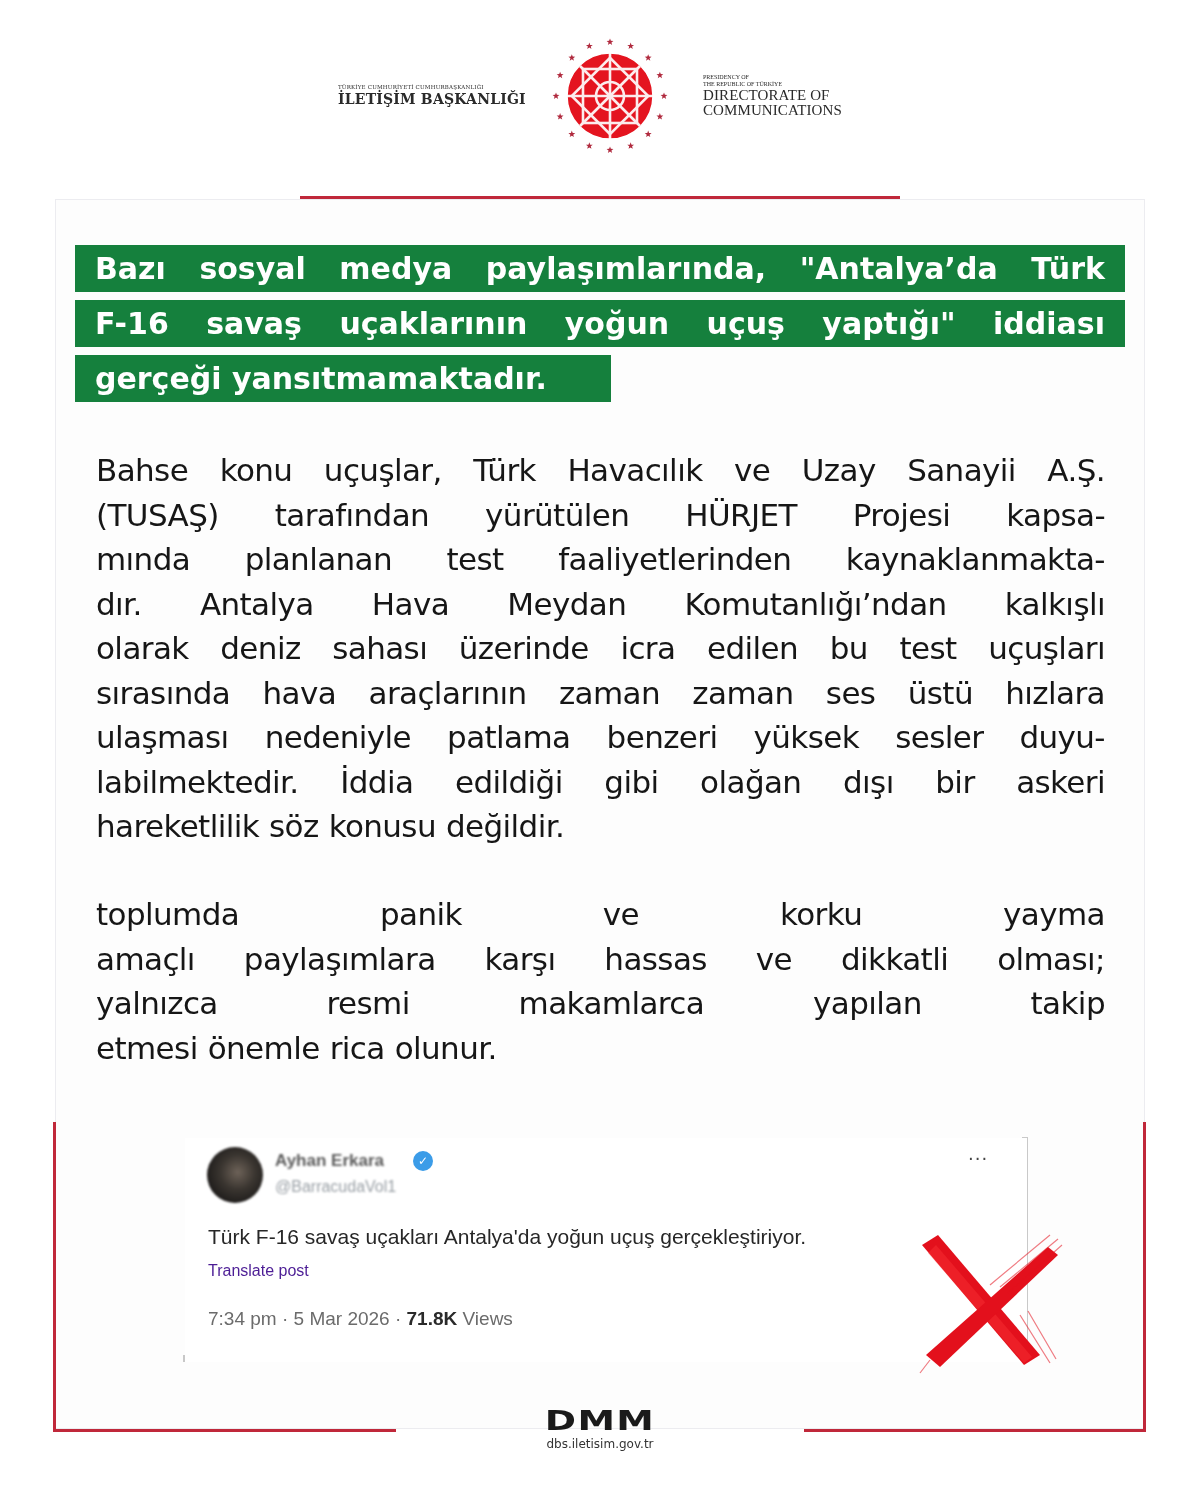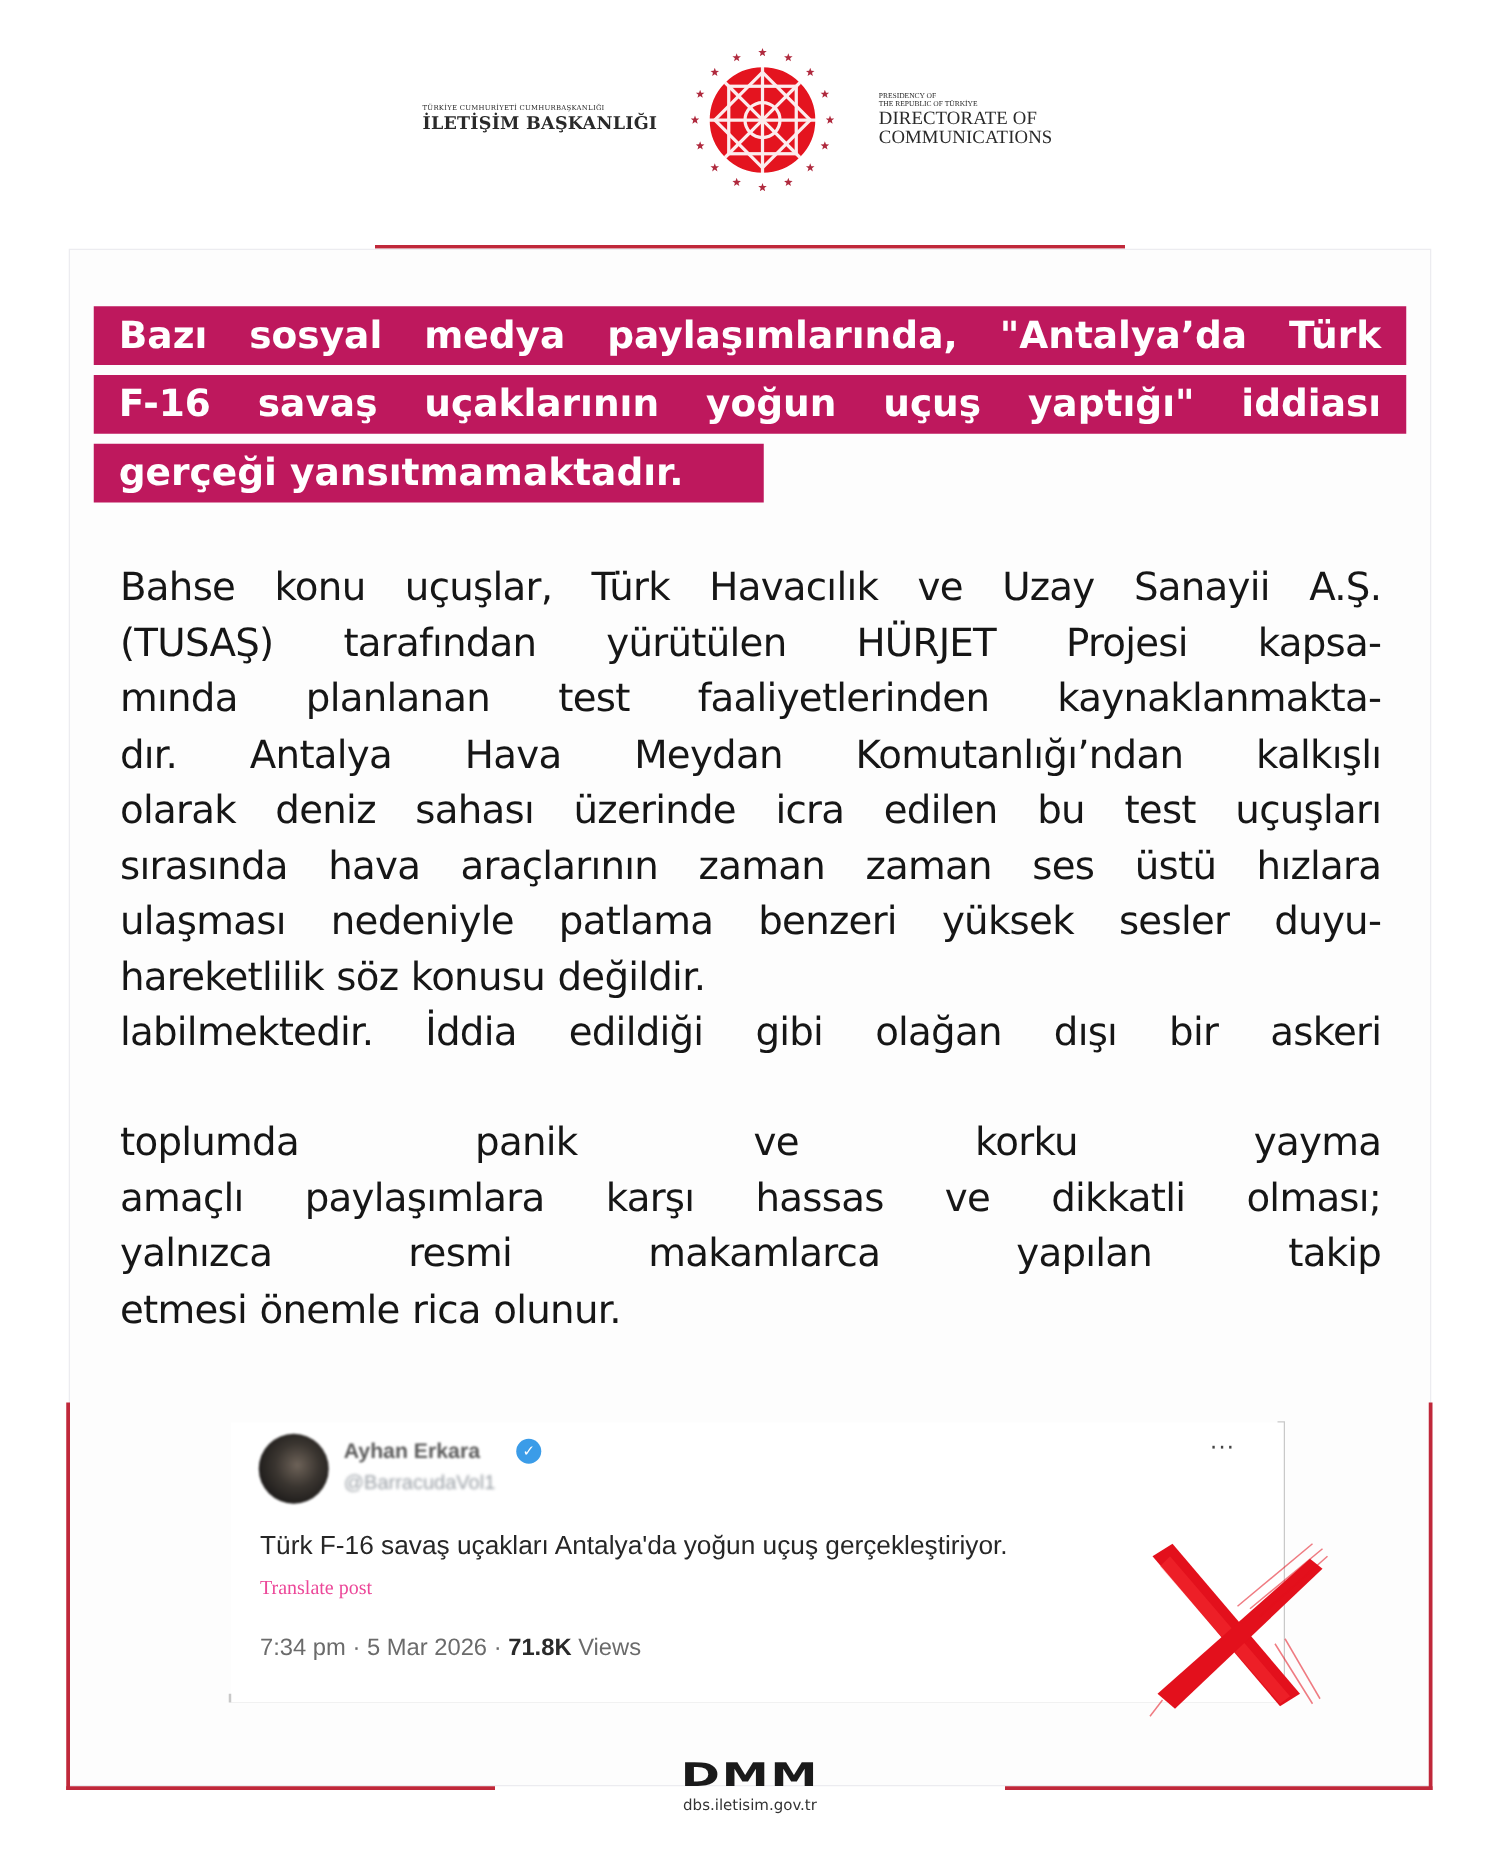--- a/index.html
+++ b/index.html
@@ -15,21 +15,21 @@
   .org-en .small { font-size: 6px; line-height: 7px; white-space: nowrap; }
   .org-en .big { font-size: 15px; line-height: 15px; white-space: nowrap; letter-spacing: 0.1px; }
   .emblem { position: absolute; left: 550px; top: 36px; width: 120px; height: 120px; }
 
   .top-rule { position: absolute; left: 300px; top: 196px; width: 600px; height: 3px; background: #c0283a; }
 
   
   .card { position: absolute; left: 55px; top: 199px; width: 1090px; height: 1230px; border: 1px solid #ececf0; background: #fdfdfd; }
 
   .headline { position: absolute; left: 75px; top: 245px; width: 1052px; }
-  .hl-line { position: absolute; left: 0; height: 47px; background: #be185d; color: #ffffff; font-family: "DejaVu Sans", sans-serif; font-weight: bold; font-size: 30px; line-height: 47px; padding: 0 20px; white-space: nowrap; }
+  .hl-line { position: absolute; left: 0; height: 47px; background: #15803d; color: #ffffff; font-family: "DejaVu Sans", sans-serif; font-weight: bold; font-size: 30px; line-height: 47px; padding: 0 20px; white-space: nowrap; }
   .hl-line.j { width: 1050px; display: flex; justify-content: space-between; }
   .hl-line.l1 { top: 0; }
   .hl-line.l2 { top: 55px; }
   .hl-line.l3 { top: 110px; width: 536px; }
 
   .body-text { position: absolute; left: 96px; width: 1009px; font-family: "DejaVu Sans", sans-serif; font-size: 31px; line-height: 44.5px; color: #161616; letter-spacing: -0.6px; }
   .body-text .ln { display: flex; justify-content: space-between; white-space: nowrap; height: 44.5px; }
   .body-text .ln.last { justify-content: flex-start; gap: 10px; }
   .p1 { top: 448px; }
   .p2 { top: 892px; }
@@ -43,21 +43,21 @@
   
   .tweet { position: absolute; left: 185px; top: 1138px; width: 842px; height: 224px; background: #ffffff; }
   .tweet-shadow-r { position: absolute; left: 1022px; top: 1137px; width: 6px; height: 225px; background: #c9c9c9; filter: blur(0.6px); }
   .tweet-shadow-b { position: absolute; left: 183px; top: 1355px; width: 845px; height: 7px; background: #c8c8c8; filter: blur(0.6px); }
   .avatar { position: absolute; left: 207px; top: 1147px; width: 56px; height: 56px; border-radius: 50%; background: radial-gradient(circle at 55% 45%, #6d6258 0%, #3a3530 40%, #1d1b1a 75%); filter: blur(0.8px); }
   .t-name { position: absolute; left: 275px; top: 1151px; font-family: "Liberation Sans", sans-serif; font-weight: bold; font-size: 17px; color: #5b5b5b; filter: blur(0.9px); }
   .verified { position: absolute; left: 413px; top: 1151px; width: 20px; height: 20px; border-radius: 50%; background: #3b9ce8; color: #fff; font-size: 12px; line-height: 20px; text-align: center; filter: blur(0.5px); }
   .t-handle { position: absolute; left: 275px; top: 1178px; font-family: "Liberation Sans", sans-serif; font-size: 16px; color: #9aa0a6; filter: blur(1.2px); }
   .t-more { position: absolute; left: 968px; top: 1148px; font-size: 18px; color: #444; letter-spacing: 1px; }
   .t-text { position: absolute; left: 208px; top: 1225px; font-family: "Liberation Sans", sans-serif; font-size: 21px; color: #272727; white-space: nowrap; }
-  .t-translate { position: absolute; left: 208px; top: 1262px; font-family: Liberation Serif, serif; font-size: 16px; color: #ec4899; }
+  .t-translate { position: absolute; left: 208px; top: 1262px; font-family: Liberation Sans, sans-serif; font-size: 16px; color: #4c1d95; }
   .t-meta { position: absolute; left: 208px; top: 1308px; font-family: "Liberation Sans", sans-serif; font-size: 19px; color: #6b6b6b; white-space: nowrap; }
   .t-meta b { color: #2a2a2a; }
 
   .cross { position: absolute; left: 900px; top: 1215px; width: 170px; height: 160px; }
 
   
   .dmm { position: absolute; left: 500px; top: 1408px; width: 200px; text-align: center; font-family: "DejaVu Sans", sans-serif; font-weight: bold; font-size: 26px; letter-spacing: 1px; color: #1a1a1a; transform: scaleX(1.45); transform-origin: center; line-height: 26px; }
   .dmm-url { position: absolute; left: 500px; top: 1437px; width: 200px; text-align: center; font-family: "DejaVu Sans", sans-serif; font-size: 12px; color: #333; }
 </style>
 </head>
@@ -194,35 +194,35 @@
     </div>
   <div class="ln">
       <span>ulaşması</span>
       <span>nedeniyle</span>
       <span>patlama</span>
       <span>benzeri</span>
       <span>yüksek</span>
       <span>sesler</span>
       <span>duyu-</span>
     </div>
-  <div class="ln last">
-      <span>hareketlilik</span>
-      <span>söz</span>
-      <span>konusu</span>
-      <span>değildir.</span>
-    </div>
   <div class="ln">
       <span>labilmektedir.</span>
       <span>İddia</span>
       <span>edildiği</span>
       <span>gibi</span>
       <span>olağan</span>
       <span>dışı</span>
       <span>bir</span>
       <span>askeri</span>
+    </div>
+  <div class="ln last">
+      <span>hareketlilik</span>
+      <span>söz</span>
+      <span>konusu</span>
+      <span>değildir.</span>
     </div>
 </div>
 
 <div class="body-text p2">
   <div class="ln">
       <span>toplumda</span>
       <span>panik</span>
       <span>ve</span>
       <span>korku</span>
       <span>yayma</span>

